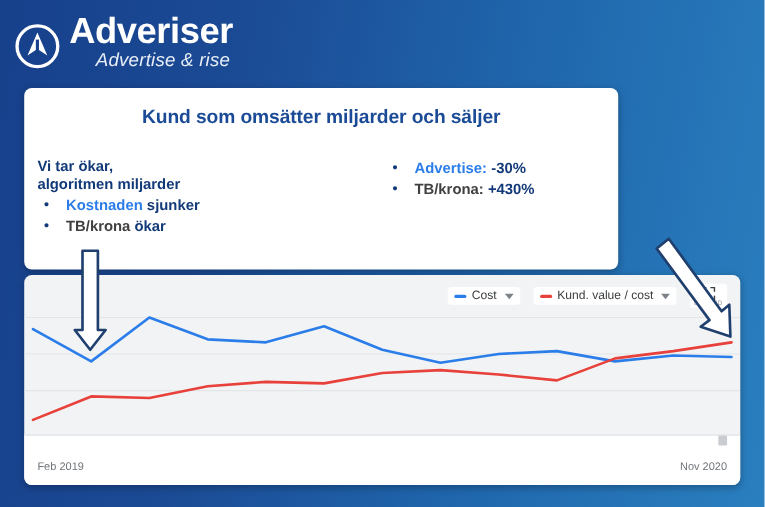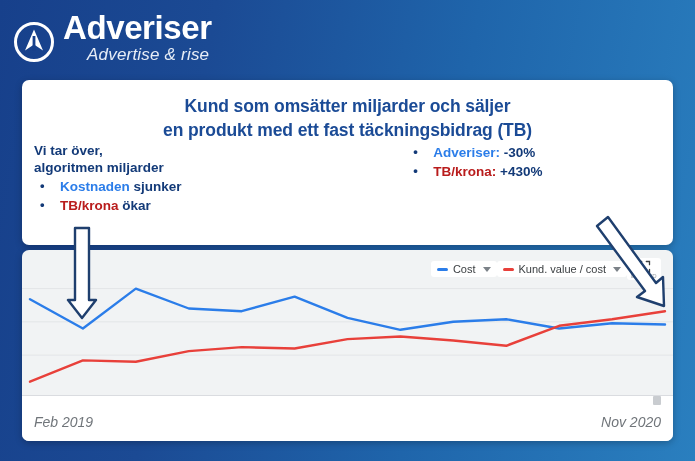--- a/index.html
+++ b/index.html
@@ -33,21 +33,21 @@
     color: #e8eef7;
     font-size: 17px;
     font-style: italic;
     line-height: 18px;
     margin-left: 24px;
     letter-spacing: 0.2px;
   }
   
   .card-top {
     position: absolute;
-    left: 22px; top: 80px; width: 651px; height: 165px;
+    left: 22px; top: 80px; width: 540px; height: 165px;
     background: #ffffff;
     border-radius: 7px;
     box-shadow: 0 2px 7px rgba(0,0,0,0.25);
     overflow: visible;
   }
   .title {
     text-align: center;
     color: #1b4b96;
     font-size: 17.5px;
     font-weight: bold;
@@ -77,33 +77,33 @@
     padding-left: 26px;
   }
   ul.bullets li::before {
     content: "\2022";
     position: absolute;
     left: 6px; top: -1px;
     font-size: 13px;
     color: #133a78;
   }
   .kw-blue { color: #2b7de9; }
-  .kw-red  { color: #b91c1c; }
+  .kw-red  { color: #404040; }
   
   .card-chart {
     position: absolute;
     left: 22px; top: 250px; width: 651px; height: 191px;
     background: #f1f3f4;
     border-radius: 7px;
     box-shadow: 0 2px 7px rgba(0,0,0,0.25);
     overflow: hidden;
   }
   .chart-legend {
     position: absolute; right: 12px; top: 8px;
-    display: flex; align-items: center; 
+    display: flex; align-items: center; gap: 12px;
   }
   .legend-item {
     display: flex; align-items: center;
     background: #ffffff;
     border-radius: 3px;
     padding: 2px 6px;
     gap: 5px;
   }
   .legend-dash { width: 11px; height: 3px; border-radius: 2px; }
   .legend-label { font-size: 11px; color: #3c4043; }
@@ -116,21 +116,21 @@
   }
   .expand-box {
     display: flex; flex-direction: column; align-items: center;
     background: #ffffff; border-radius: 3px;
     padding: 2px 4px 1px;
   }
   .expand-label { font-size: 6px; color: #9aa0a6; letter-spacing: 0.3px; margin-top: -1px; }
   .chart-svg { position: absolute; left: 0; top: 0; }
   .axis-label {
     position: absolute; bottom: 11px;
-    font-size: 14px; color: #70757a; font-style: italic;
+    font-size: 10px; color: #70757a;
   }
   .axis-left { left: 12px; }
   .axis-right { right: 12px; }
   .tick-sq {
     position: absolute; right: 12px; bottom: 36px;
     width: 8px; height: 9px; background: #c9ccd0; border-radius: 1px;
   }
   .card-footer {
     position: absolute; left: 0; bottom: 0; width: 100%; height: 46px;
     background: #ffffff;
@@ -152,39 +152,38 @@
   </div>
   <div class="logo-text">
     <div class="brand">Adveriser</div>
     <div class="tagline">Advertise &amp; rise</div>
   </div>
 </div>
 
 <div class="card-top">
   <div class="title">
     <div>Kund som omsätter miljarder och säljer</div>
-    <div>en produkt med ett fast täckningsbidrag (TB)</div>
   </div>
 
   <div class="blocks">
 
     <div class="block-left">
       <div class="block-head">
-        <div>Vi tar över,</div>
+        <div>Vi tar ökar,</div>
         <div>algoritmen miljarder</div>
       </div>
       <ul class="bullets">
         <li><span class="kw-blue">Kostnaden</span><span> sjunker</span></li>
         <li><span class="kw-red">TB/krona</span><span> ökar</span></li>
       </ul>
     </div>
 
     <div class="block-right">
       <ul class="bullets">
-        <li><span class="kw-blue">Adveriser:</span><span> -30%</span></li>
+        <li><span class="kw-blue">Advertise:</span><span> -30%</span></li>
         <li><span class="kw-red">TB/krona:</span><span> +430%</span></li>
       </ul>
     </div>
 
   </div>
 </div>
 
 <div class="card-chart">
 
   <svg class="chart-svg" id="chart-svg" width="651" height="191">

